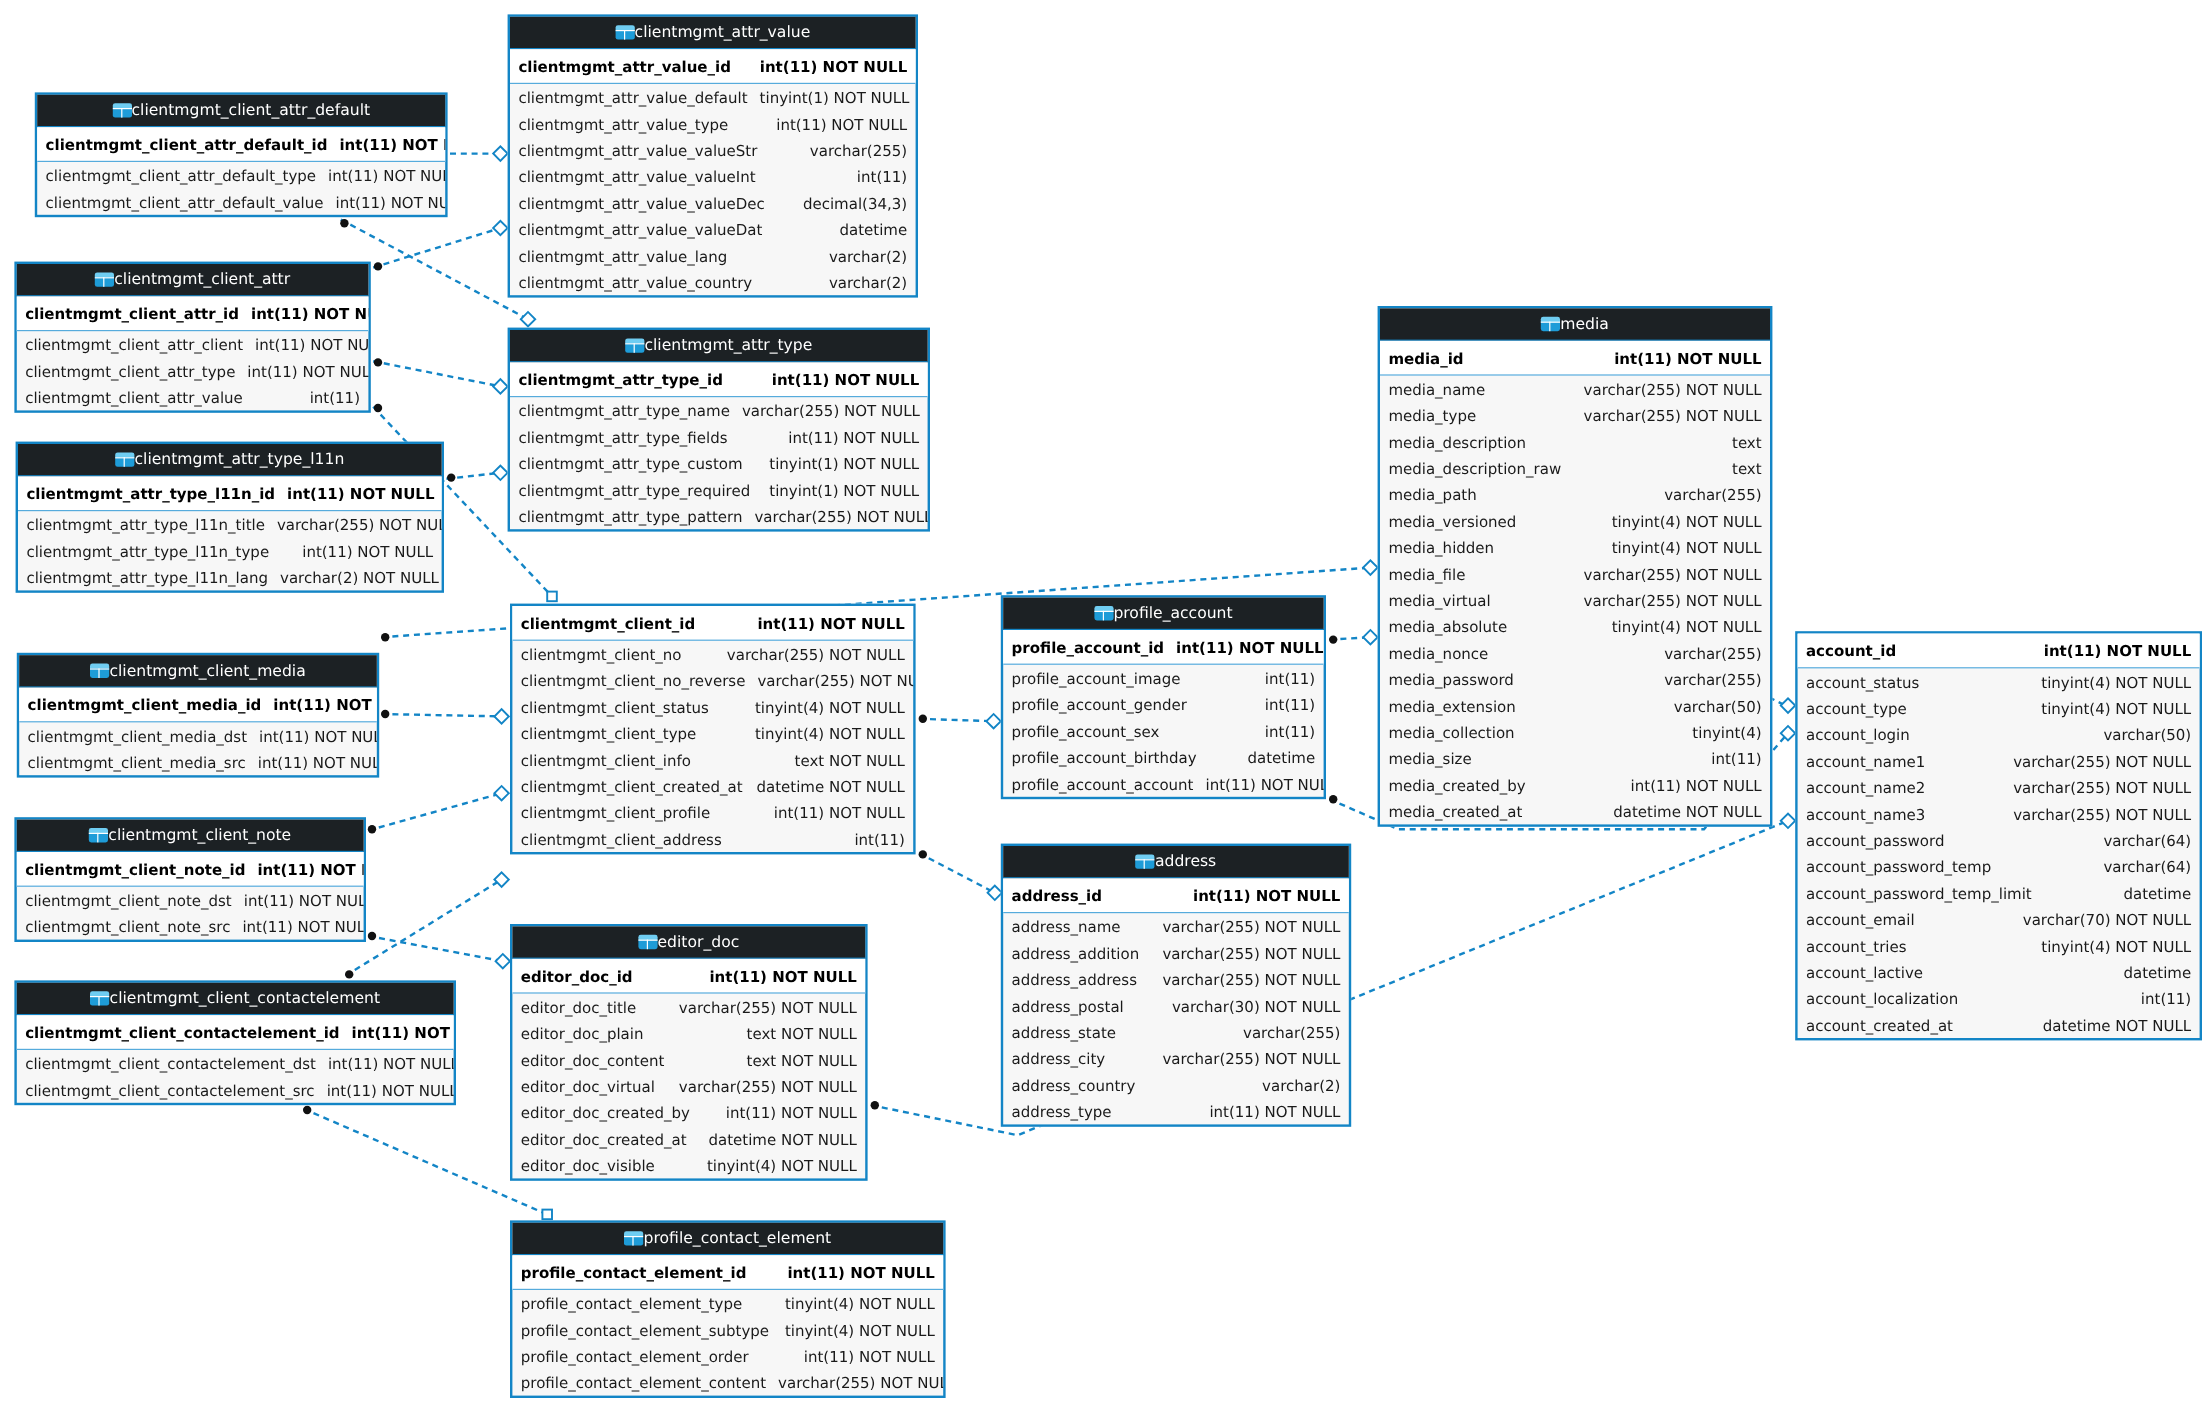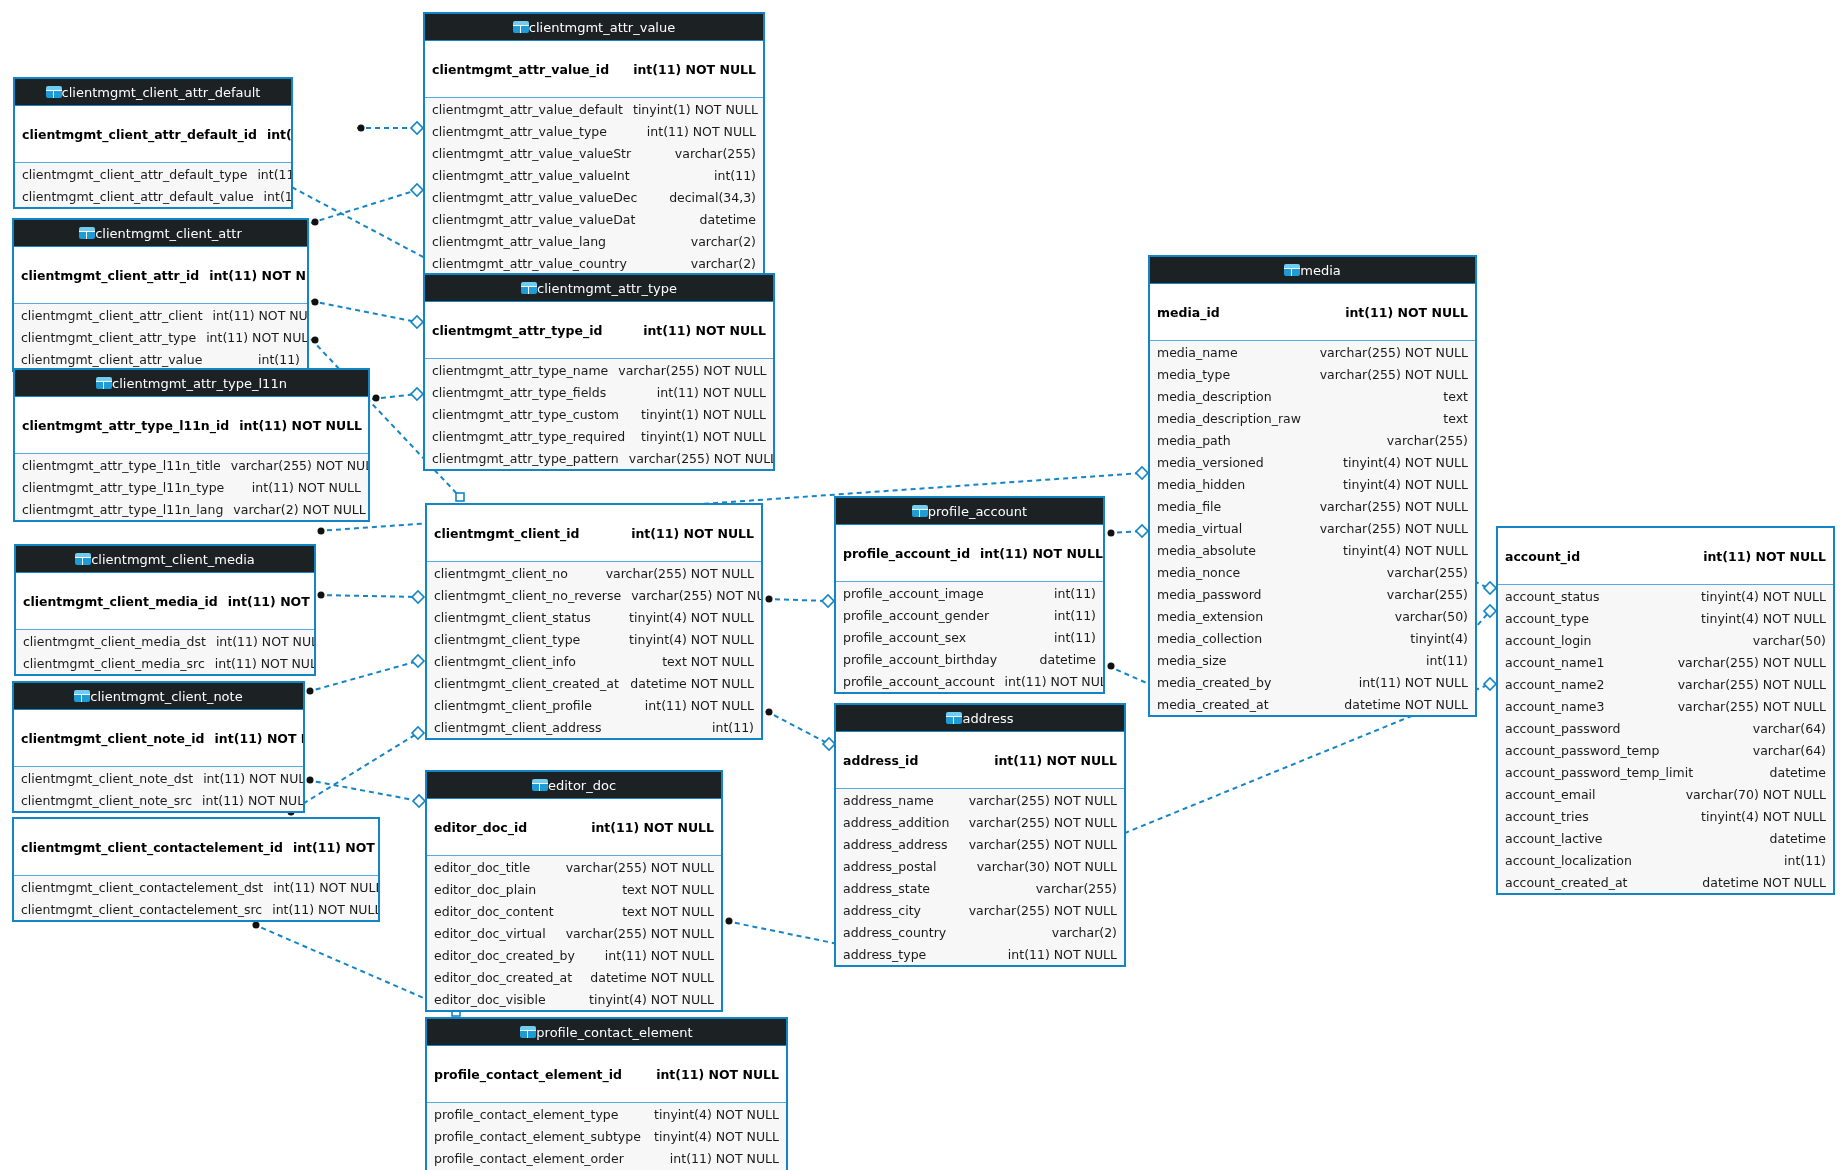--- a/index.html
+++ b/index.html
@@ -36,21 +36,21 @@
   .tbl-icon::before{
     content:"";position:absolute;left:0;right:0;top:4px;height:1px;background:#ffffff;
   }
   .tbl-icon::after{
     content:"";position:absolute;top:4px;bottom:0;left:7px;width:1px;background:#ffffff;
   }
   .pk-row{
     height:28px;
     background:#ffffff;
     display:flex;align-items:center;justify-content:space-between;
-    padding:14px 7px;
+    padding:0 7px;
     font-size:12.5px;font-weight:bold;color:#000000;
     border-bottom:1px solid #56abdc;
     white-space:nowrap;overflow:hidden;
   }
   .crow{
     height:22px;
     display:flex;align-items:center;justify-content:space-between;
     padding:0 7px;
     font-size:12.5px;color:#1a1a1a;
     white-space:nowrap;overflow:hidden;
@@ -158,21 +158,21 @@
         <div class="crow">
     <span class="cname">clientmgmt_attr_value_lang</span>
     <span class="ctype">varchar(2)</span>
   </div>
         <div class="crow">
     <span class="cname">clientmgmt_attr_value_country</span>
     <span class="ctype">varchar(2)</span>
   </div>
       </div>
   </div>
-    <div class="table" style="left: 13px; top: 77px; width: 280px;">
+    <div class="table" style="left: 29px; top: 77px; width: 344px;">
     <div class="thead">
       <span class="tbl-icon"></span>
       <span class="ttitle">clientmgmt_client_attr_default</span>
     </div>
     <div class="pk-row">
       <span class="cname">clientmgmt_client_attr_default_id</span>
       <span class="ctype">int(11) NOT NULL</span>
     </div>
     <div class="rows">
         <div class="crow">
@@ -299,20 +299,24 @@
     <span class="cname">clientmgmt_client_note_dst</span>
     <span class="ctype">int(11) NOT NULL</span>
   </div>
         <div class="crow">
     <span class="cname">clientmgmt_client_note_src</span>
     <span class="ctype">int(11) NOT NULL</span>
   </div>
       </div>
   </div>
     <div class="table" style="left: 12px; top: 817px; width: 368px;">
+    <div class="thead">
+      <span class="tbl-icon"></span>
+      <span class="ttitle">clientmgmt_client_contactelement</span>
+    </div>
     <div class="pk-row">
       <span class="cname">clientmgmt_client_contactelement_id</span>
       <span class="ctype">int(11) NOT NULL</span>
     </div>
     <div class="rows">
         <div class="crow">
     <span class="cname">clientmgmt_client_contactelement_dst</span>
     <span class="ctype">int(11) NOT NULL</span>
   </div>
         <div class="crow">

